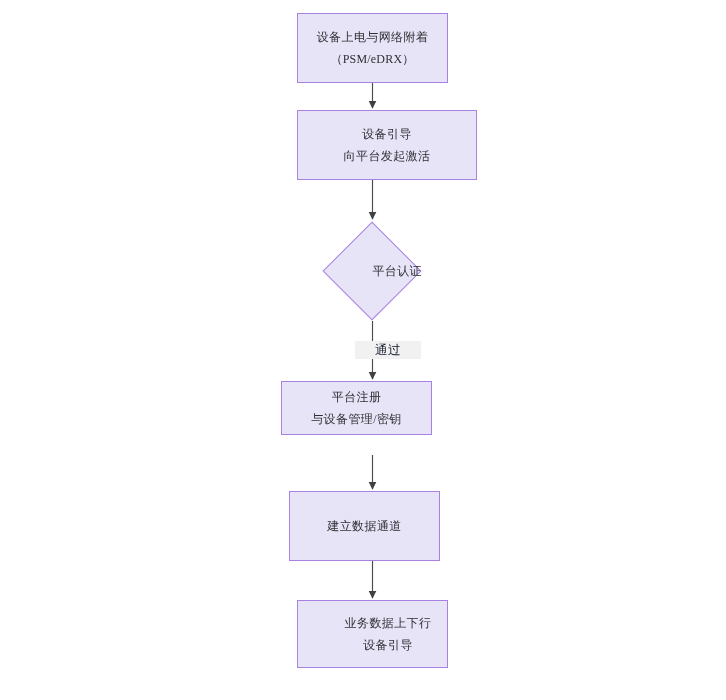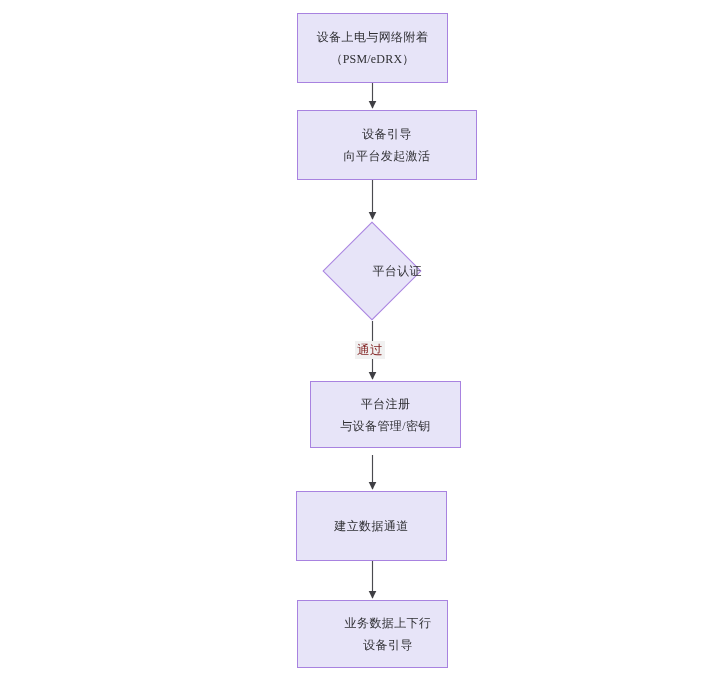--- a/index.html
+++ b/index.html
@@ -84,23 +84,23 @@
   .node-decision .node-label {
     position: relative;
     z-index: 2;
   }
 
   
   .edge-label {
     position: absolute;
     font-size: 12.5px;
     line-height: 16px;
-    color: #7f1d1d;
+    color: #0f172a;
     background: #f1f1f1;
-    padding: 1px 2px;
+    padding: 1px 20px;
     white-space: nowrap;
     letter-spacing: 0.4px;
   }
 </style>
 </head>
 <body>
 
 <div id="flowchart-canvas">
 
   <svg id="edge-layer" viewBox="0 0 726 700" width="726" height="700">
@@ -129,26 +129,26 @@
     <div class="node-label">向平台发起激活</div>
   </div>
 
   <div class="node node-decision" style="left:322px; top:221px; width:100px; height:100px;">
     <div class="diamond-shape"></div>
     <div class="node-label">平台认证</div>
   </div>
 
   <div class="edge-label" style="left:355px; top:341px;">通过</div>
 
-  <div class="node node-process" style="left:310px; top:381px; width:151px; height:67px;">
+  <div class="node node-process" style="left:281px; top:381px; width:151px; height:54px;">
     <div class="node-label">平台注册</div>
     <div class="node-label">与设备管理/密钥</div>
   </div>
 
-  <div class="node node-process" style="left:296px; top:491px; width:151px; height:70px;">
+  <div class="node node-process" style="left:289px; top:491px; width:151px; height:70px;">
     <div class="node-label">建立数据通道</div>
   </div>
 
   <div class="node node-process" style="left:297px; top:600px; width:151px; height:68px;padding-left:31px;">
     <div class="node-label">业务数据上下行</div>
     <div class="node-label">设备引导</div>
   </div>
 
 </div>
 

